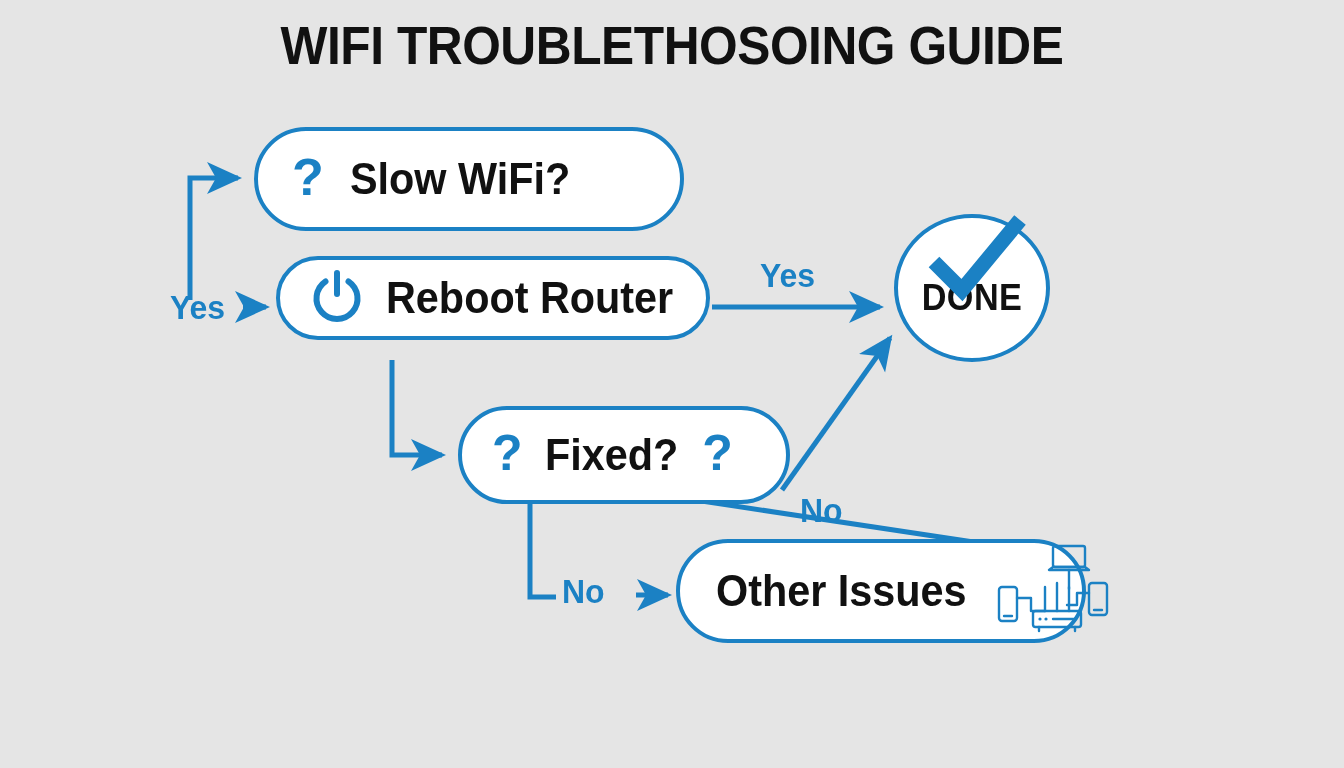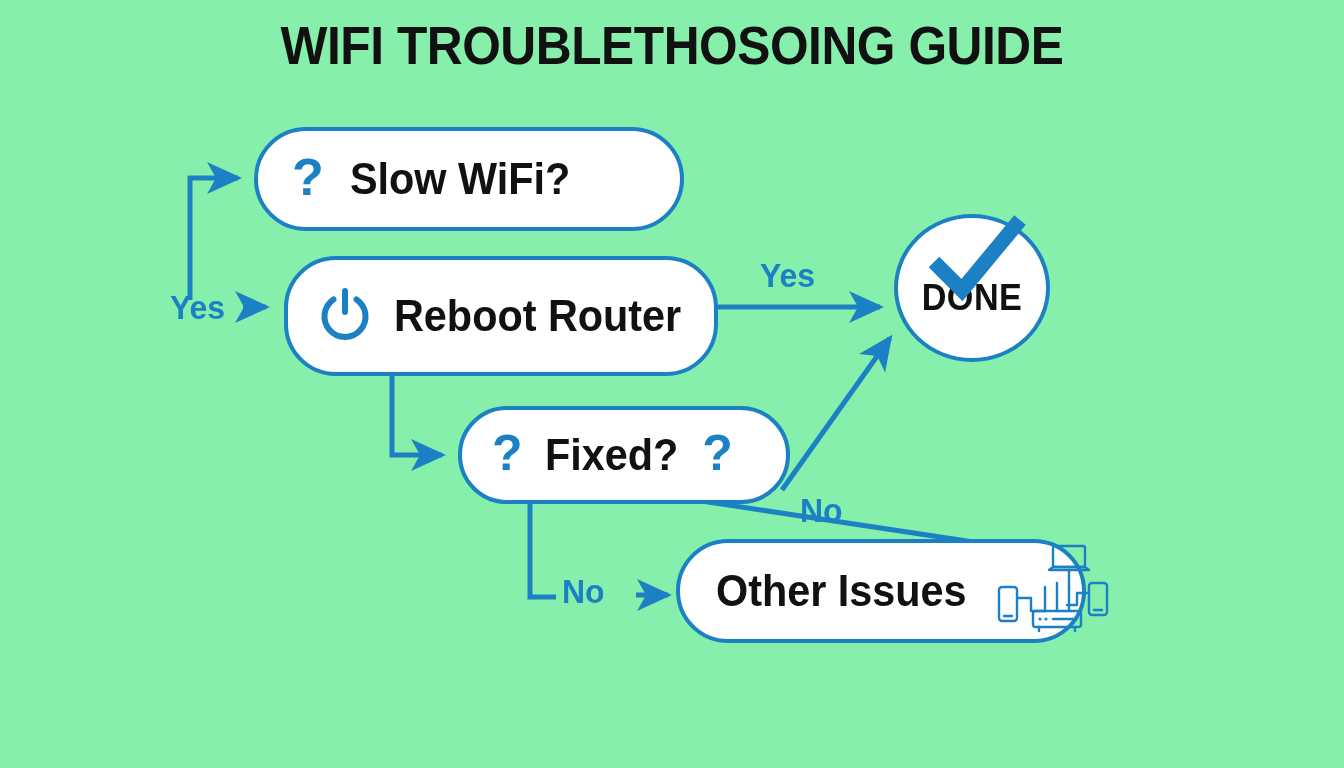--- a/index.html
+++ b/index.html
@@ -13,21 +13,21 @@
     overflow: hidden;
     font-family: "Liberation Sans", sans-serif;
     background: #fdfefe;
     position: relative;
   }
 
   #canvas {
     position: relative;
     width: 1344px;
     height: 768px;
-    background: #86efac;
+    background: #e5e5e5;
   }
 
   
   #title {
     position: absolute;
     left: 0;
     top: 14px;
     width: 1344px;
     text-align: center;
     font-family: "Liberation Sans", sans-serif;
@@ -83,24 +83,24 @@
     width: 430px;
     height: 104px;
     border-radius: 52px;
     padding-left: 34px;
   }
   #node-slow-wifi .qmark { font-size: 52px; margin-right: 26px; margin-top: -4px; }
   #node-slow-wifi .node-label { font-size: 44px; }
 
   
   #node-reboot-router {
-    left: 284px;
+    left: 276px;
     top: 256px;
     width: 434px;
-    height: 120px;
+    height: 84px;
     border-radius: 52px;
     padding-left: 26px;
   }
   #node-reboot-router .node-label { font-size: 44px; }
   .power-icon { margin-right: 18px; display:block; }
 
   
   #node-fixed {
     left: 458px;
     top: 406px;

